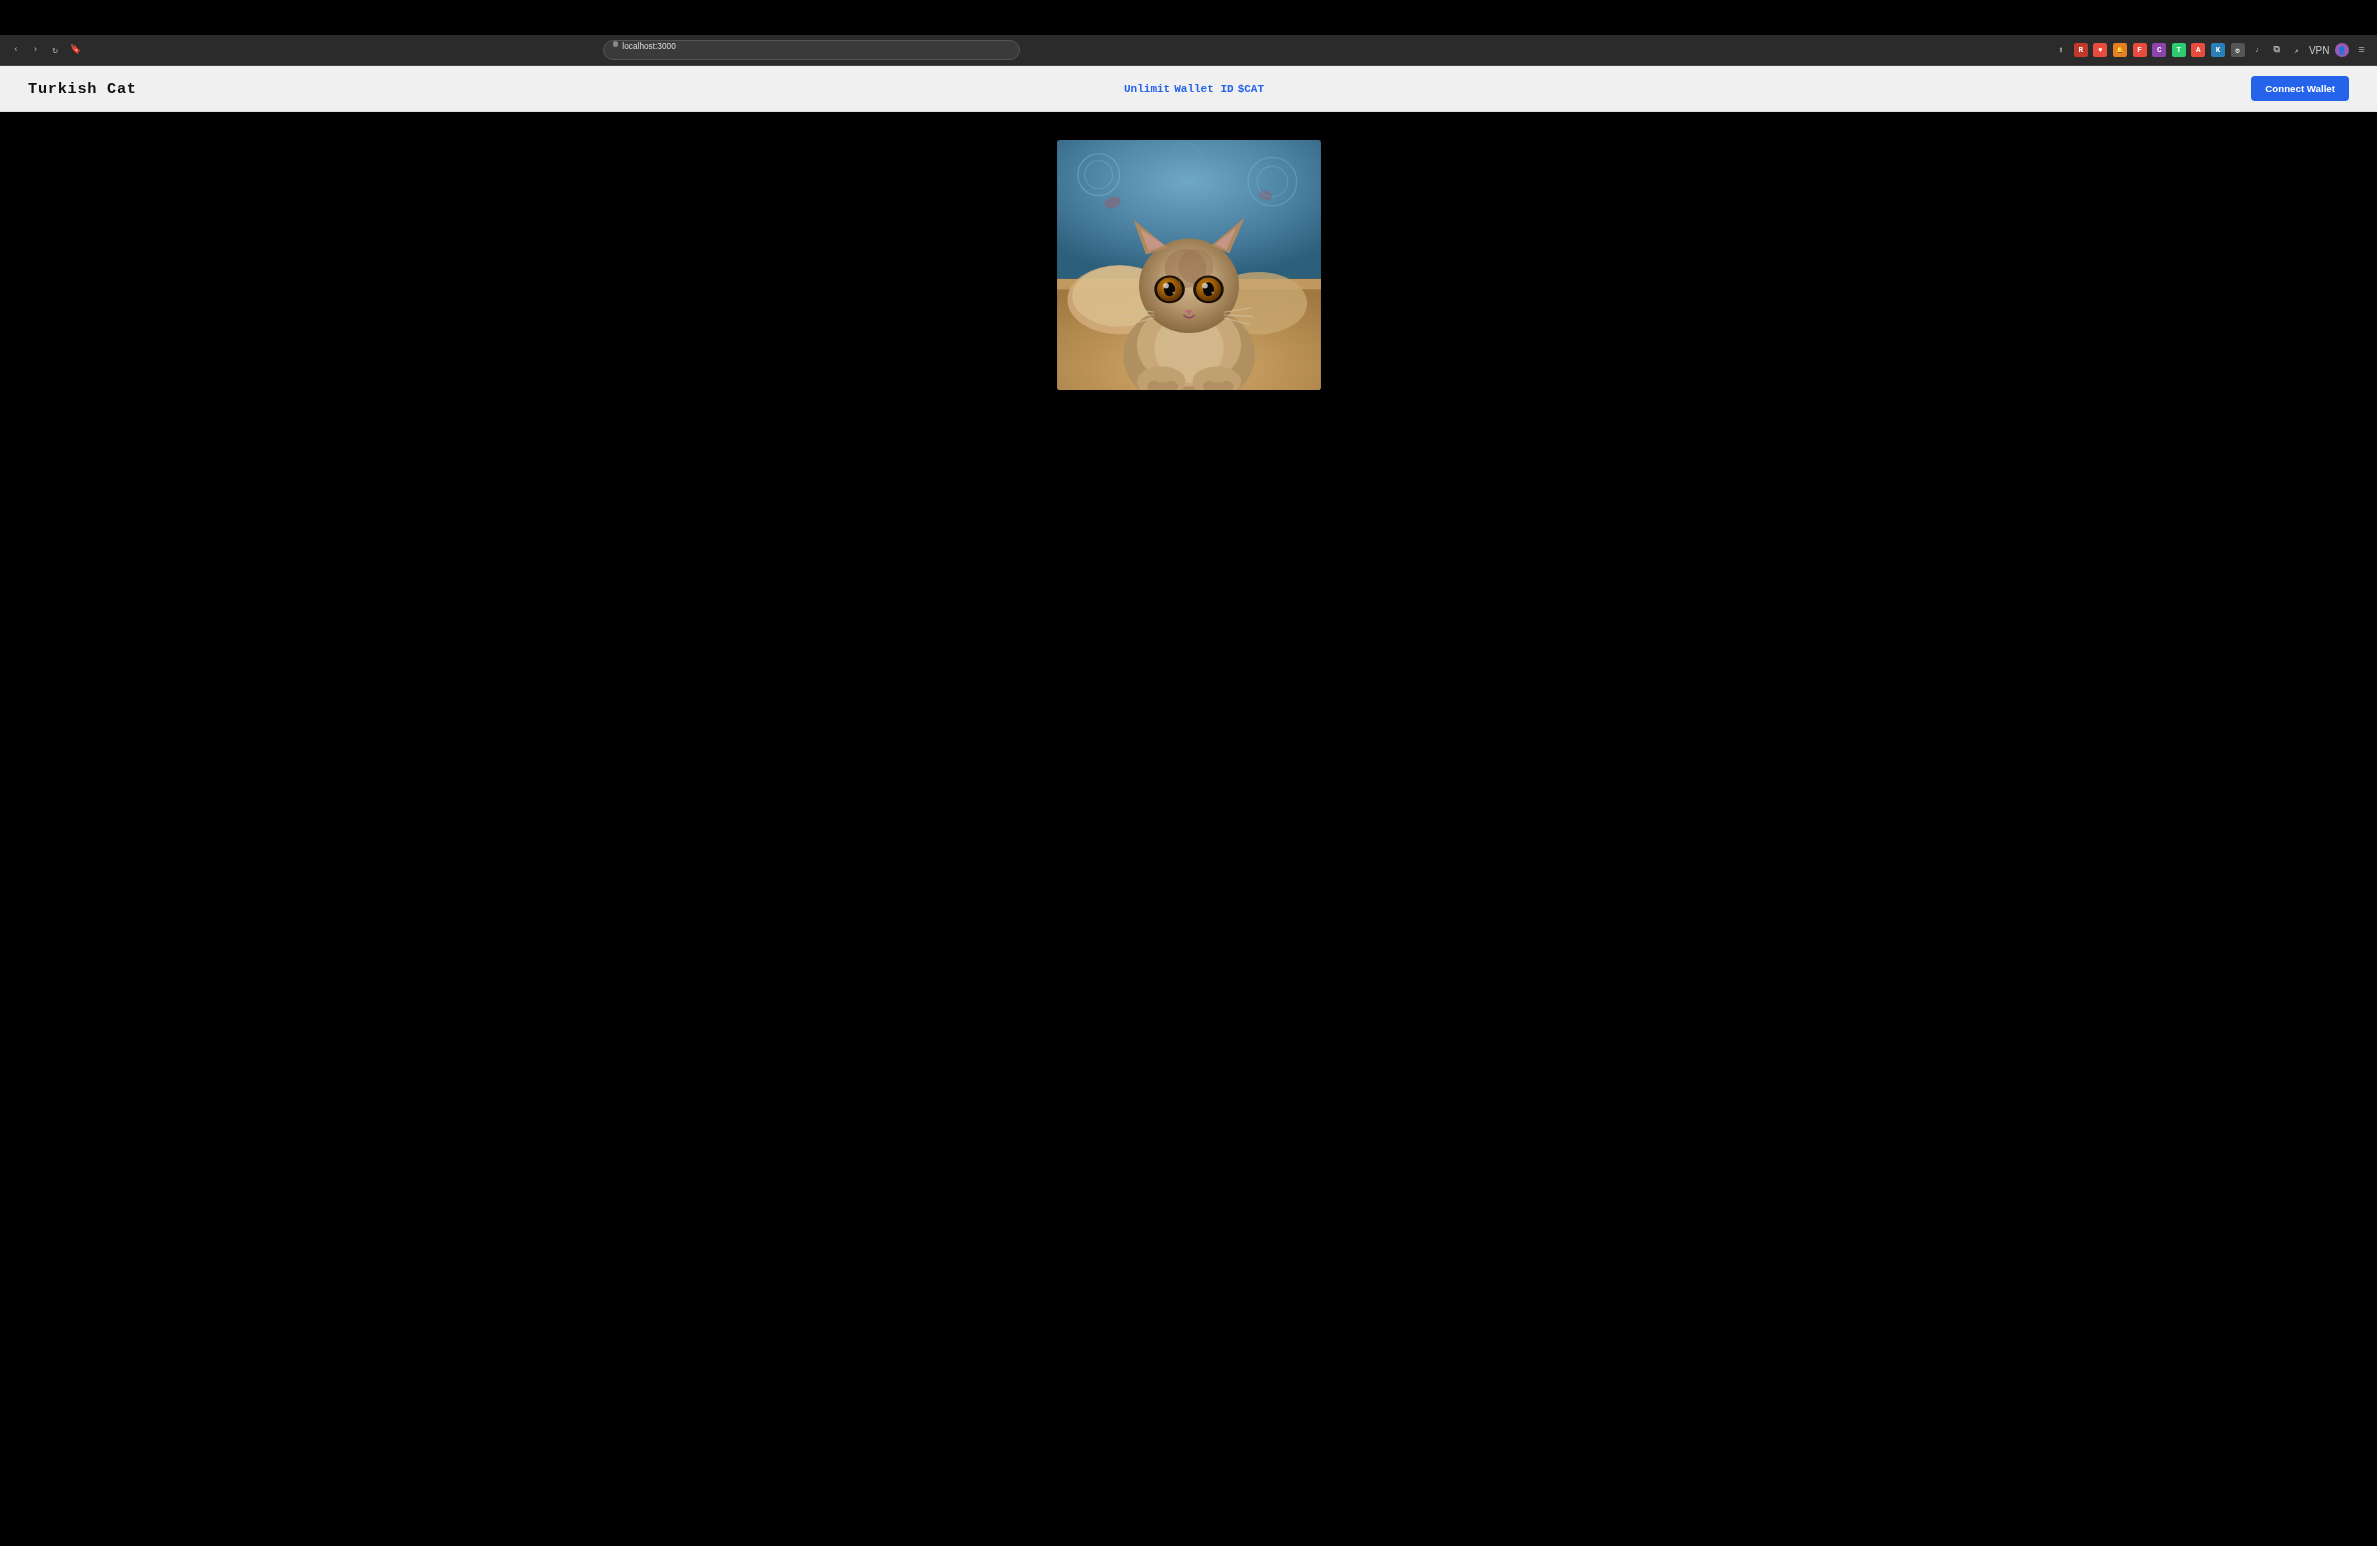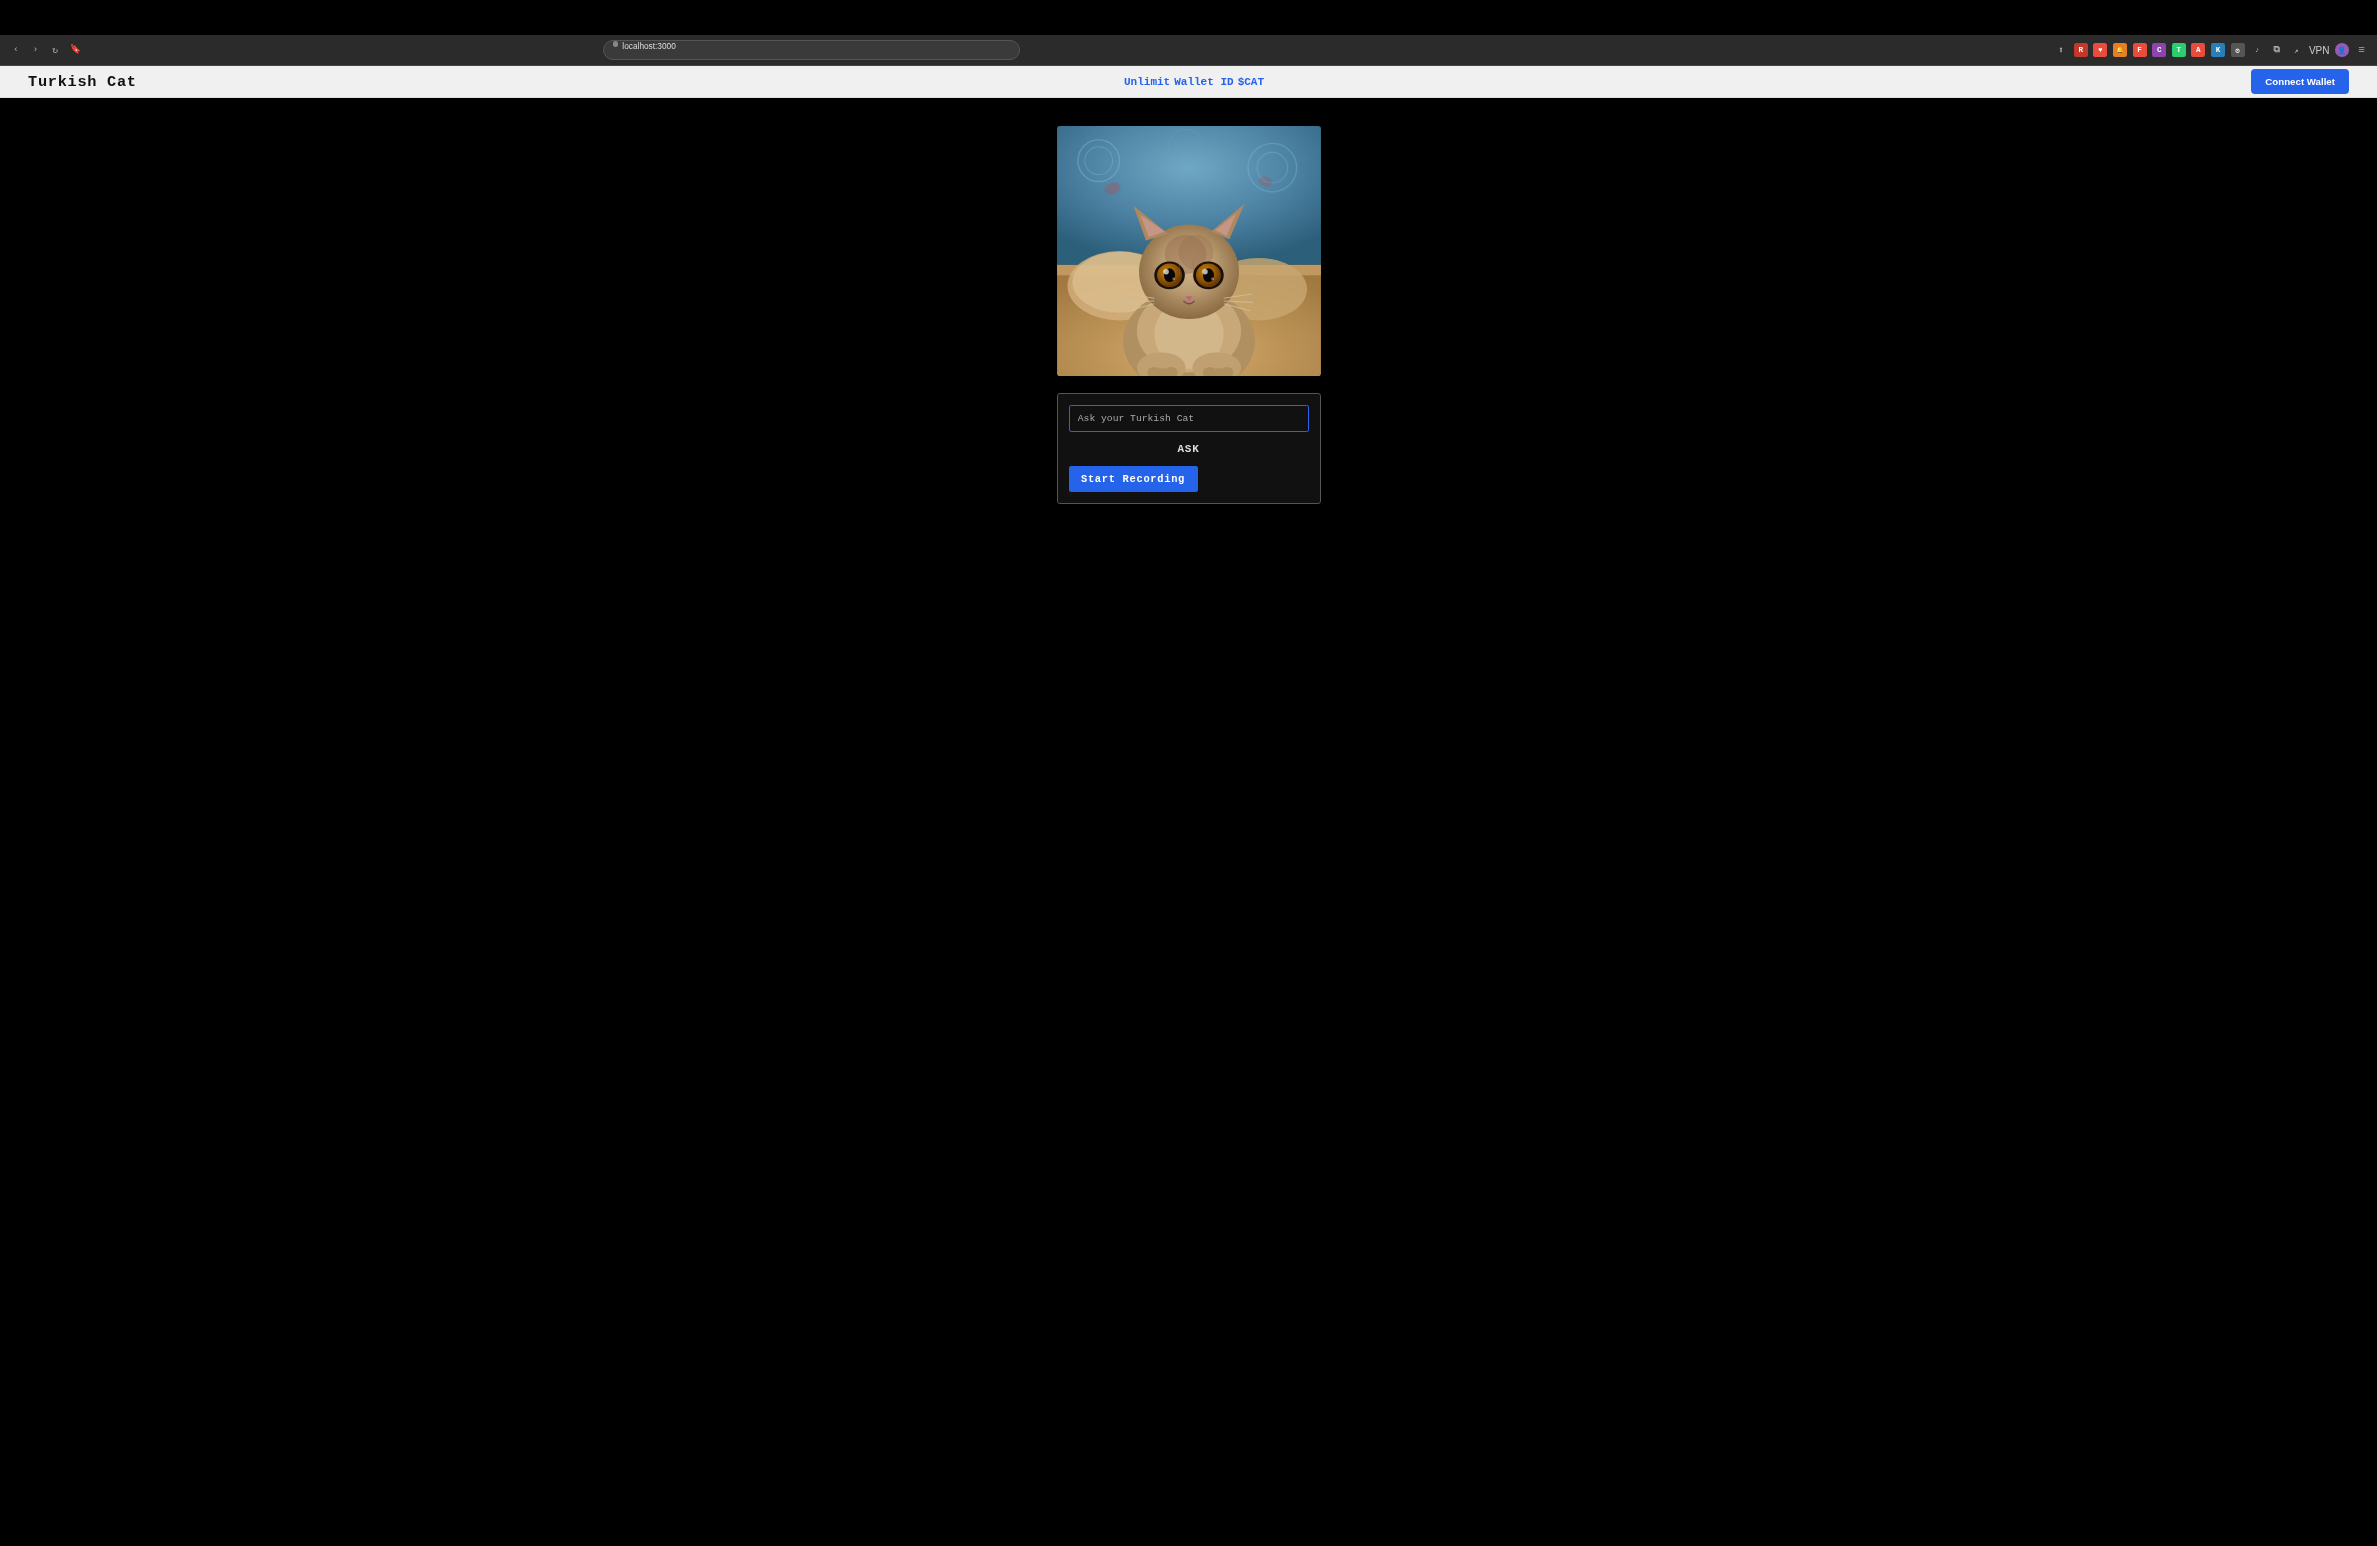--- a/index.html
+++ b/index.html
@@ -100,21 +100,21 @@
 
     .vpn-label {
       color: #ccc;
       font-size: 10px;
       font-family: Arial, sans-serif;
     }
 
     
     .app-header {
       background: #f0f0f0;
-      height: 32px;
+      height: 46px;
       display: flex;
       align-items: center;
       padding: 0 28px;
       border-bottom: 0.7px solid #ddd;
     }
 
     .app-logo {
       font-family: 'Courier New', Courier, monospace;
       font-size: 15.3px;
       font-weight: bold;
@@ -385,20 +385,15 @@
       <ellipse cx="220" cy="355" rx="10" ry="8" fill="#b09060"></ellipse>
       <ellipse cx="232" cy="357" rx="10" ry="8" fill="#b09060"></ellipse>
       <ellipse cx="244" cy="355" rx="10" ry="8" fill="#b09060"></ellipse>
 
       <path d="M175,195 Q178,205 176,215" stroke="#987050" stroke-width="1" fill="none" opacity="0.5"></path>
       <path d="M195,193 Q198,203 196,213" stroke="#987050" stroke-width="1" fill="none" opacity="0.5"></path>
       <path d="M210,198 Q212,208 210,218" stroke="#987050" stroke-width="1" fill="none" opacity="0.4"></path>
     </svg>
   </div>
 
-  <div class="interaction-panel">
-    <input class="ask-input" type="text" placeholder="Ask your Turkish Cat" style="">
-    <button class="ask-btn">ASK</button>
-    <button class="start-recording-btn">Start Recording</button>
-  </div>
 
 </div>
 
 
 </body></html>

